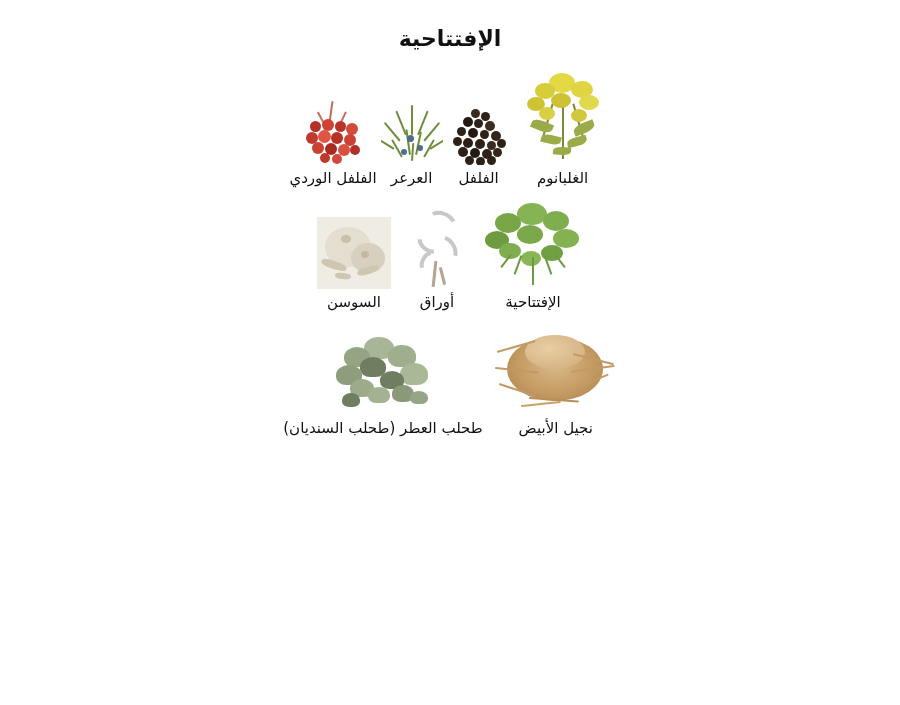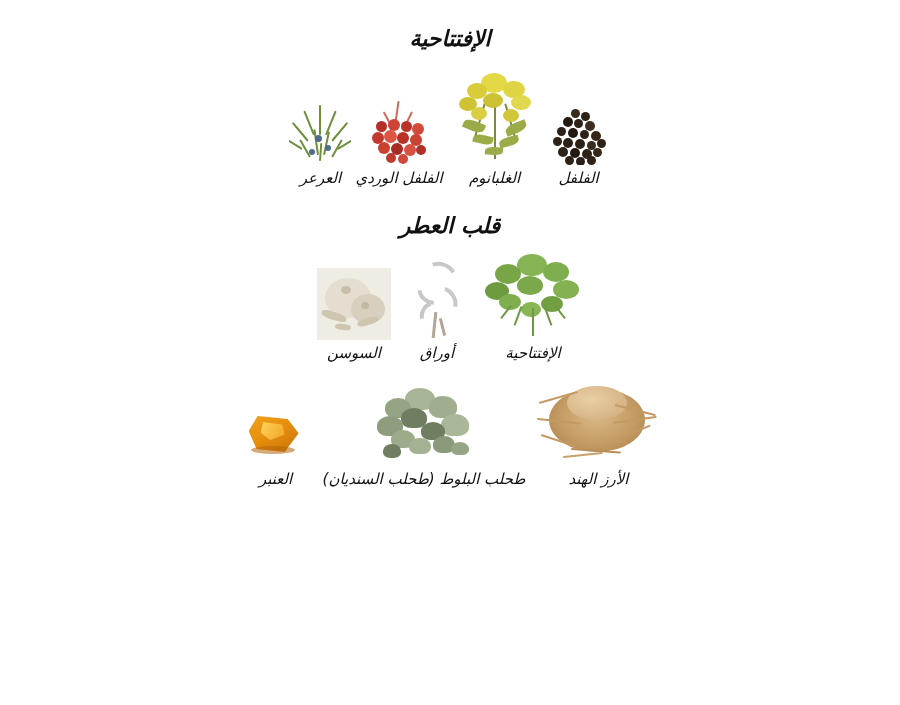--- a/index.html
+++ b/index.html
@@ -17,21 +17,20 @@
   }
   .page {
     width: 900px;
     height: 705px;
     position: relative;
     box-sizing: border-box;
     padding: 0;
   }
   .section {
     width: 100%;
-    font-style: italic;
   }
   .section-title {
     text-align: center;
     font-weight: bold;
     font-size: 22px;
     letter-spacing: 0;
     color: #111;
     direction: rtl;
   }
   .s1-title { margin-top: 26px; }
@@ -197,41 +196,20 @@
 </head>
 <body>
 
 <div class="page">
 
   <div class="section">
     <div class="section-title s1-title">الإفتتاحية</div>
 
     <div class="row row1">
 
-
-      <div class="item">
-        <div class="thumb juniper">
-          <span class="needle" style="height:30px;left:30px;top:4px;transform:rotate(0deg);"></span>
-          <span class="needle" style="height:26px;left:24px;top:8px;transform:rotate(-22deg);"></span>
-          <span class="needle" style="height:26px;left:36px;top:8px;transform:rotate(22deg);"></span>
-          <span class="needle" style="height:24px;left:18px;top:16px;transform:rotate(-40deg);"></span>
-          <span class="needle" style="height:24px;left:42px;top:16px;transform:rotate(40deg);"></span>
-          <span class="needle" style="height:22px;left:12px;top:26px;transform:rotate(-58deg);"></span>
-          <span class="needle" style="height:22px;left:48px;top:26px;transform:rotate(58deg);"></span>
-          <span class="needle" style="height:26px;left:28px;top:28px;transform:rotate(-8deg);"></span>
-          <span class="needle" style="height:24px;left:34px;top:30px;transform:rotate(12deg);"></span>
-          <span class="needle" style="height:20px;left:20px;top:36px;transform:rotate(-30deg);"></span>
-          <span class="needle" style="height:20px;left:42px;top:36px;transform:rotate(30deg);"></span>
-          <span class="needle" style="height:18px;left:30px;top:42px;transform:rotate(4deg);"></span>
-          <span class="bud" style="left:26px;top:34px;"></span>
-          <span class="bud" style="left:36px;top:44px;width:6px;height:6px;"></span>
-          <span class="bud" style="left:20px;top:48px;width:6px;height:6px;"></span>
-        </div>
-        <div class="caption">العرعر</div>
-      </div>
 
       <div class="item">
         <div class="thumb pinkpepper">
           <span class="stem" style="width:2px;height:22px;left:30px;top:2px;transform:rotate(8deg);"></span>
           <span class="stem" style="width:2px;height:14px;left:20px;top:12px;transform:rotate(-28deg);"></span>
           <span class="stem" style="width:2px;height:14px;left:42px;top:12px;transform:rotate(26deg);"></span>
           <span class="berry" style="width:11px;height:11px;left:10px;top:22px;background:#b5302a;"></span>
           <span class="berry" style="width:12px;height:12px;left:22px;top:20px;background:#cf4236;"></span>
           <span class="berry" style="width:11px;height:11px;left:35px;top:22px;background:#bb3328;"></span>
           <span class="berry" style="width:12px;height:12px;left:46px;top:24px;background:#d24b3a;"></span>
@@ -243,39 +221,38 @@
           <span class="berry" style="width:12px;height:12px;left:25px;top:44px;background:#a72b22;"></span>
           <span class="berry" style="width:12px;height:12px;left:38px;top:45px;background:#d75040;"></span>
           <span class="berry" style="width:10px;height:10px;left:50px;top:46px;background:#b3302a;"></span>
           <span class="berry" style="width:10px;height:10px;left:20px;top:54px;background:#c03a2b;"></span>
           <span class="berry" style="width:10px;height:10px;left:32px;top:55px;background:#d2483a;"></span>
         </div>
         <div class="caption">الفلفل الوردي</div>
       </div>
 
       <div class="item">
-        <div class="thumb galbanum">
-          <span class="stalk" style="height:60px;left:47px;top:30px;"></span>
-          <span class="stalk" style="height:34px;left:32px;top:34px;transform:rotate(16deg);"></span>
-          <span class="stalk" style="height:34px;left:62px;top:34px;transform:rotate(-16deg);"></span>
-          <span class="flw" style="width:26px;height:20px;left:34px;top:4px;background:#e3d945;"></span>
-          <span class="flw" style="width:20px;height:16px;left:20px;top:14px;background:#d8cc3a;"></span>
-          <span class="flw" style="width:22px;height:17px;left:56px;top:12px;background:#dfd444;"></span>
-          <span class="flw" style="width:18px;height:14px;left:12px;top:28px;background:#cfc335;"></span>
-          <span class="flw" style="width:20px;height:15px;left:64px;top:26px;background:#e1d84e;"></span>
-          <span class="flw" style="width:20px;height:15px;left:36px;top:24px;background:#cdc134;"></span>
-          <span class="flw" style="width:16px;height:13px;left:24px;top:38px;background:#d9cf43;"></span>
-          <span class="flw" style="width:16px;height:13px;left:56px;top:40px;background:#d2c63a;"></span>
-          <span class="lf" style="width:22px;height:10px;left:16px;top:52px;transform:rotate(22deg);"></span>
-          <span class="lf" style="width:22px;height:10px;left:58px;top:54px;transform:rotate(-22deg);"></span>
-          <span class="lf" style="width:20px;height:9px;left:26px;top:66px;transform:rotate(14deg);"></span>
-          <span class="lf" style="width:20px;height:9px;left:52px;top:68px;transform:rotate(-14deg);"></span>
-          <span class="lf" style="width:18px;height:8px;left:38px;top:78px;transform:rotate(4deg);"></span>
-        </div>
-        <div class="caption">الغلبانوم</div>
+        <div class="thumb juniper">
+          <span class="needle" style="height:30px;left:30px;top:4px;transform:rotate(0deg);"></span>
+          <span class="needle" style="height:26px;left:24px;top:8px;transform:rotate(-22deg);"></span>
+          <span class="needle" style="height:26px;left:36px;top:8px;transform:rotate(22deg);"></span>
+          <span class="needle" style="height:24px;left:18px;top:16px;transform:rotate(-40deg);"></span>
+          <span class="needle" style="height:24px;left:42px;top:16px;transform:rotate(40deg);"></span>
+          <span class="needle" style="height:22px;left:12px;top:26px;transform:rotate(-58deg);"></span>
+          <span class="needle" style="height:22px;left:48px;top:26px;transform:rotate(58deg);"></span>
+          <span class="needle" style="height:26px;left:28px;top:28px;transform:rotate(-8deg);"></span>
+          <span class="needle" style="height:24px;left:34px;top:30px;transform:rotate(12deg);"></span>
+          <span class="needle" style="height:20px;left:20px;top:36px;transform:rotate(-30deg);"></span>
+          <span class="needle" style="height:20px;left:42px;top:36px;transform:rotate(30deg);"></span>
+          <span class="needle" style="height:18px;left:30px;top:42px;transform:rotate(4deg);"></span>
+          <span class="bud" style="left:26px;top:34px;"></span>
+          <span class="bud" style="left:36px;top:44px;width:6px;height:6px;"></span>
+          <span class="bud" style="left:20px;top:48px;width:6px;height:6px;"></span>
+        </div>
+        <div class="caption">العرعر</div>
       </div>
 
       <div class="item">
         <div class="thumb blackpepper">
           <span class="corn" style="width:9px;height:9px;left:24px;top:6px;background:#3a2b1f;"></span>
           <span class="corn" style="width:9px;height:9px;left:34px;top:9px;"></span>
           <span class="corn" style="width:10px;height:10px;left:16px;top:14px;background:#241a12;"></span>
           <span class="corn" style="width:9px;height:9px;left:27px;top:16px;"></span>
           <span class="corn" style="width:10px;height:10px;left:38px;top:18px;background:#3d2d20;"></span>
           <span class="corn" style="width:9px;height:9px;left:10px;top:24px;"></span>
@@ -291,25 +268,46 @@
           <span class="corn" style="width:10px;height:10px;left:23px;top:45px;background:#241a12;"></span>
           <span class="corn" style="width:10px;height:10px;left:35px;top:46px;"></span>
           <span class="corn" style="width:9px;height:9px;left:46px;top:45px;background:#352619;"></span>
           <span class="corn" style="width:9px;height:9px;left:18px;top:53px;"></span>
           <span class="corn" style="width:9px;height:9px;left:29px;top:54px;background:#2b1f16;"></span>
           <span class="corn" style="width:9px;height:9px;left:40px;top:53px;"></span>
         </div>
         <div class="caption">الفلفل</div>
       </div>
 
+      <div class="item">
+        <div class="thumb galbanum">
+          <span class="stalk" style="height:60px;left:47px;top:30px;"></span>
+          <span class="stalk" style="height:34px;left:32px;top:34px;transform:rotate(16deg);"></span>
+          <span class="stalk" style="height:34px;left:62px;top:34px;transform:rotate(-16deg);"></span>
+          <span class="flw" style="width:26px;height:20px;left:34px;top:4px;background:#e3d945;"></span>
+          <span class="flw" style="width:20px;height:16px;left:20px;top:14px;background:#d8cc3a;"></span>
+          <span class="flw" style="width:22px;height:17px;left:56px;top:12px;background:#dfd444;"></span>
+          <span class="flw" style="width:18px;height:14px;left:12px;top:28px;background:#cfc335;"></span>
+          <span class="flw" style="width:20px;height:15px;left:64px;top:26px;background:#e1d84e;"></span>
+          <span class="flw" style="width:20px;height:15px;left:36px;top:24px;background:#cdc134;"></span>
+          <span class="flw" style="width:16px;height:13px;left:24px;top:38px;background:#d9cf43;"></span>
+          <span class="flw" style="width:16px;height:13px;left:56px;top:40px;background:#d2c63a;"></span>
+          <span class="lf" style="width:22px;height:10px;left:16px;top:52px;transform:rotate(22deg);"></span>
+          <span class="lf" style="width:22px;height:10px;left:58px;top:54px;transform:rotate(-22deg);"></span>
+          <span class="lf" style="width:20px;height:9px;left:26px;top:66px;transform:rotate(14deg);"></span>
+          <span class="lf" style="width:20px;height:9px;left:52px;top:68px;transform:rotate(-14deg);"></span>
+          <span class="lf" style="width:18px;height:8px;left:38px;top:78px;transform:rotate(4deg);"></span>
+        </div>
+        <div class="caption">الغلبانوم</div>
+      </div>
+
     </div>
   </div>
 
   <div class="section">
-    <div class="section-title s2-title">قلب العطر</div>
 
     <div class="row row2">
 
       <div class="item">
         <div class="thumb orris">
           <span class="blob" style="width:46px;height:40px;left:8px;top:10px;background:#e4ded0;"></span>
           <span class="blob" style="width:34px;height:30px;left:34px;top:26px;background:#d8d0be;"></span>
           <span class="root" style="width:26px;height:8px;left:4px;top:44px;transform:rotate(18deg);"></span>
           <span class="root" style="width:22px;height:7px;left:40px;top:50px;transform:rotate(-16deg);"></span>
           <span class="root" style="width:16px;height:6px;left:18px;top:56px;transform:rotate(6deg);"></span>
@@ -352,60 +350,52 @@
         <div class="caption">الإفتتاحية</div>
       </div>
 
     </div>
   </div>
 
   <div class="section">
 
     <div class="row row3">
 
-      <div class="item">
-        <div class="thumb amber">
-          <span class="chunk" style="left:8px;top:14px;width:50px;height:36px;clip-path:polygon(18% 0%, 78% 8%, 100% 48%, 72% 100%, 16% 92%, 0% 42%);"></span>
-          <span class="chunk" style="left:20px;top:20px;width:24px;height:18px;background:linear-gradient(120deg,#ffd15c,#f2a421);clip-path:polygon(10% 0%,90% 14%,100% 70%,40% 100%,0% 60%);"></span>
-          <span style="position:absolute;left:10px;top:44px;width:44px;height:8px;background:#b4640a;opacity:.55;border-radius:50%;"></span>
-        </div>
-        <div class="caption">العنبر</div>
-      </div>
 
 
       <div class="item">
         <div class="thumb oakmoss">
           <span class="frond" style="width:30px;height:22px;left:34px;top:2px;background:#a8b697;"></span>
           <span class="frond" style="width:26px;height:20px;left:14px;top:12px;background:#95a584;"></span>
           <span class="frond" style="width:28px;height:22px;left:58px;top:10px;background:#9fae8d;"></span>
           <span class="frond dark" style="width:26px;height:20px;left:30px;top:22px;"></span>
           <span class="frond" style="width:26px;height:20px;left:6px;top:30px;background:#8e9d7d;"></span>
           <span class="frond" style="width:28px;height:22px;left:70px;top:28px;background:#aab898;"></span>
           <span class="frond dark" style="width:24px;height:18px;left:50px;top:36px;"></span>
           <span class="frond" style="width:24px;height:18px;left:20px;top:44px;background:#9cab8a;"></span>
           <span class="frond" style="width:22px;height:17px;left:62px;top:50px;background:#8a9979;"></span>
           <span class="frond" style="width:22px;height:16px;left:38px;top:52px;background:#a4b292;"></span>
           <span class="frond dark" style="width:18px;height:14px;left:12px;top:58px;"></span>
           <span class="frond" style="width:18px;height:13px;left:80px;top:56px;background:#96a585;"></span>
         </div>
-        <div class="caption">طحلب البلوط (طحلب السنديان)</div>
+        <div class="caption">طحلب العطر (طحلب السنديان)</div>
       </div>
 
       <div class="item">
         <div class="thumb vetiver">
           <span class="mass" style="width:96px;height:64px;left:12px;top:10px;"></span>
           <span class="mass" style="width:60px;height:34px;left:30px;top:8px;background:radial-gradient(ellipse at 40% 40%,#e8cfa4,#cfa979);"></span>
           <span class="root2" style="width:40px;left:2px;top:24px;transform:rotate(-16deg);"></span>
           <span class="root2" style="width:44px;left:0px;top:40px;transform:rotate(6deg);"></span>
           <span class="root2" style="width:38px;left:4px;top:56px;transform:rotate(18deg);"></span>
           <span class="root2" style="width:42px;left:78px;top:26px;transform:rotate(14deg);"></span>
           <span class="root2" style="width:44px;left:76px;top:44px;transform:rotate(-8deg);"></span>
           <span class="root2" style="width:36px;left:80px;top:60px;transform:rotate(-22deg);"></span>
           <span class="root2" style="width:50px;left:34px;top:70px;transform:rotate(4deg);background:#b98f59;"></span>
           <span class="root2" style="width:40px;left:26px;top:78px;transform:rotate(-6deg);background:#c7a06a;"></span>
         </div>
-        <div class="caption">الأرز الهند</div>
+        <div class="caption">نجيل الأبيض</div>
       </div>
 
     </div>
   </div>
 
 </div>
 
 </body></html>

